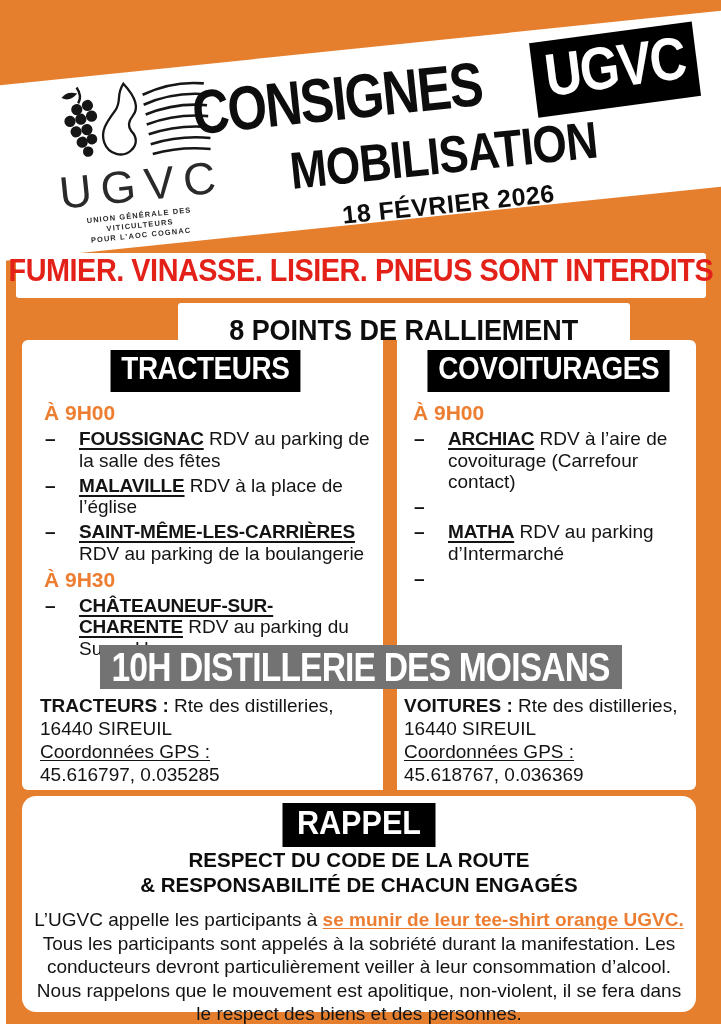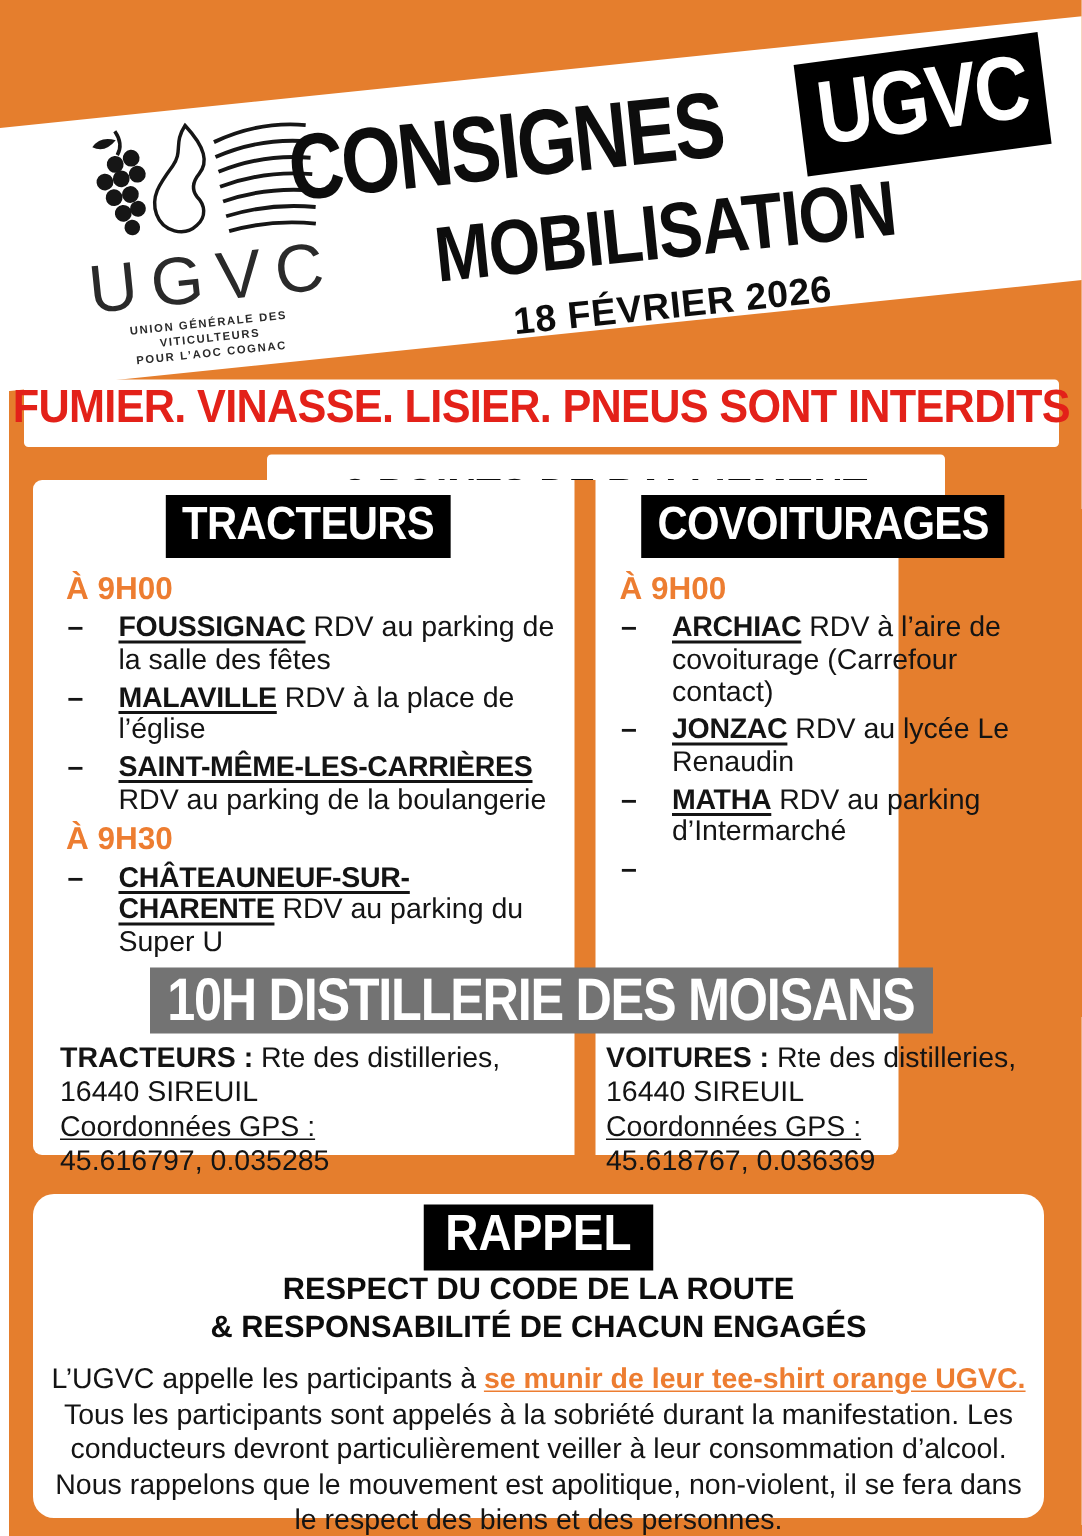--- a/index.html
+++ b/index.html
@@ -41,21 +41,21 @@
   .ban-text{color:var(--red);font-size:31px;font-weight:900;letter-spacing:-0.5px;
     transform:scaleX(0.93);white-space:nowrap;}
 
   
   .rally-title{position:absolute;left:178px;top:303px;width:452px;height:48px;background:#fff;
     display:flex;align-items:center;justify-content:center;border-radius:3px;}
   .rally-title span{font-size:29px;font-weight:900;color:#0d0d0d;transform:scaleX(0.93);
     white-space:nowrap;margin-top:6px;}
 
   
-  .main-box{position:absolute;left:22px;top:320px;width:558px;height:450px;background:#fff;border-radius:6px;padding-left:19px;}
+  .main-box{position:absolute;left:22px;top:340px;width:674px;height:450px;background:#fff;border-radius:6px;}
   .divider{position:absolute;left:361px;top:0;width:14px;height:100%;background:var(--orange);}
   .col{position:absolute;top:0;box-sizing:border-box;}
   .col-left{left:0;width:361px;padding:10px 10px 0 16px;}
   .col-right{left:375px;width:299px;padding:10px 6px 0 10px;}
   .colhead{background:#000;color:#fff;font-size:31px;font-weight:900;letter-spacing:-0.5px;
     padding:1px 12px 5px;margin:0 auto;width:max-content;transform:scaleX(0.9);white-space:nowrap;}
   .time{color:var(--accent);font-weight:800;font-size:21px;margin:9px 0 3px 6px;}
   .time-late{margin-top:2px;}
   .item{display:flex;margin:0 0 3.5px 2px;font-size:19px;line-height:21.5px;color:var(--ink);}
   .item .dash{width:34px;flex:none;font-weight:700;padding-left:5px;}
@@ -169,21 +169,20 @@
 
   <div class="col col-right">
     <div class="colhead">COVOITURAGES</div>
     <div class="time">À 9H00</div>
     <div class="item">
       <span class="dash">–</span>
       <span class="txt"><span class="city">ARCHIAC</span> <span>RDV à l’aire de covoiturage (Carrefour contact)</span></span>
     </div>
     <div class="item">
       <span class="dash">–</span>
-      <span class="txt"><span class="city">JONZAC</span> <span>RDV au lycée Le Renaudin</span></span>
     </div>
     <div class="item">
       <span class="dash">–</span>
       <span class="txt"><span class="city">MATHA</span> <span>RDV au parking d’Intermarché</span></span>
     </div>
     <div class="item">
       <span class="dash">–</span>
     </div>
   </div>
 </div>

